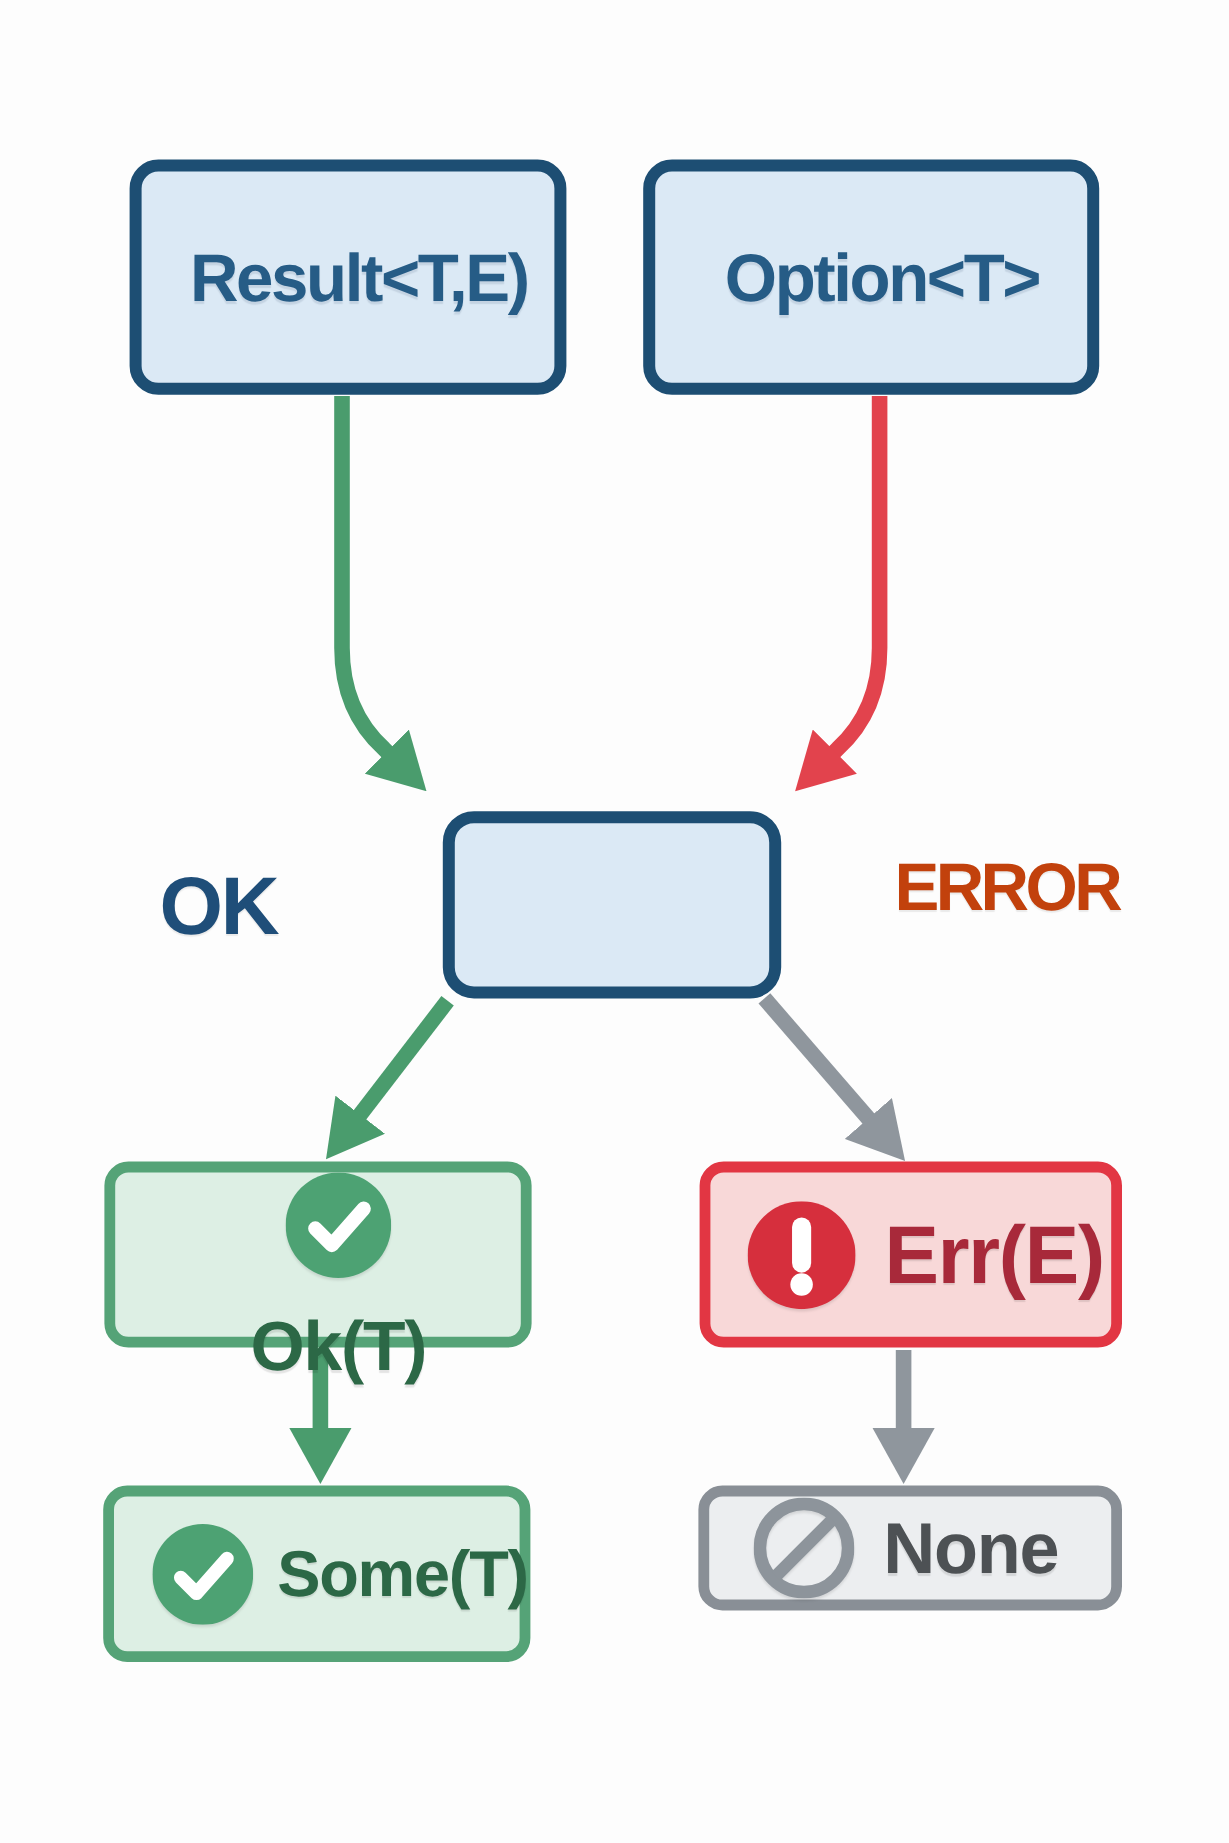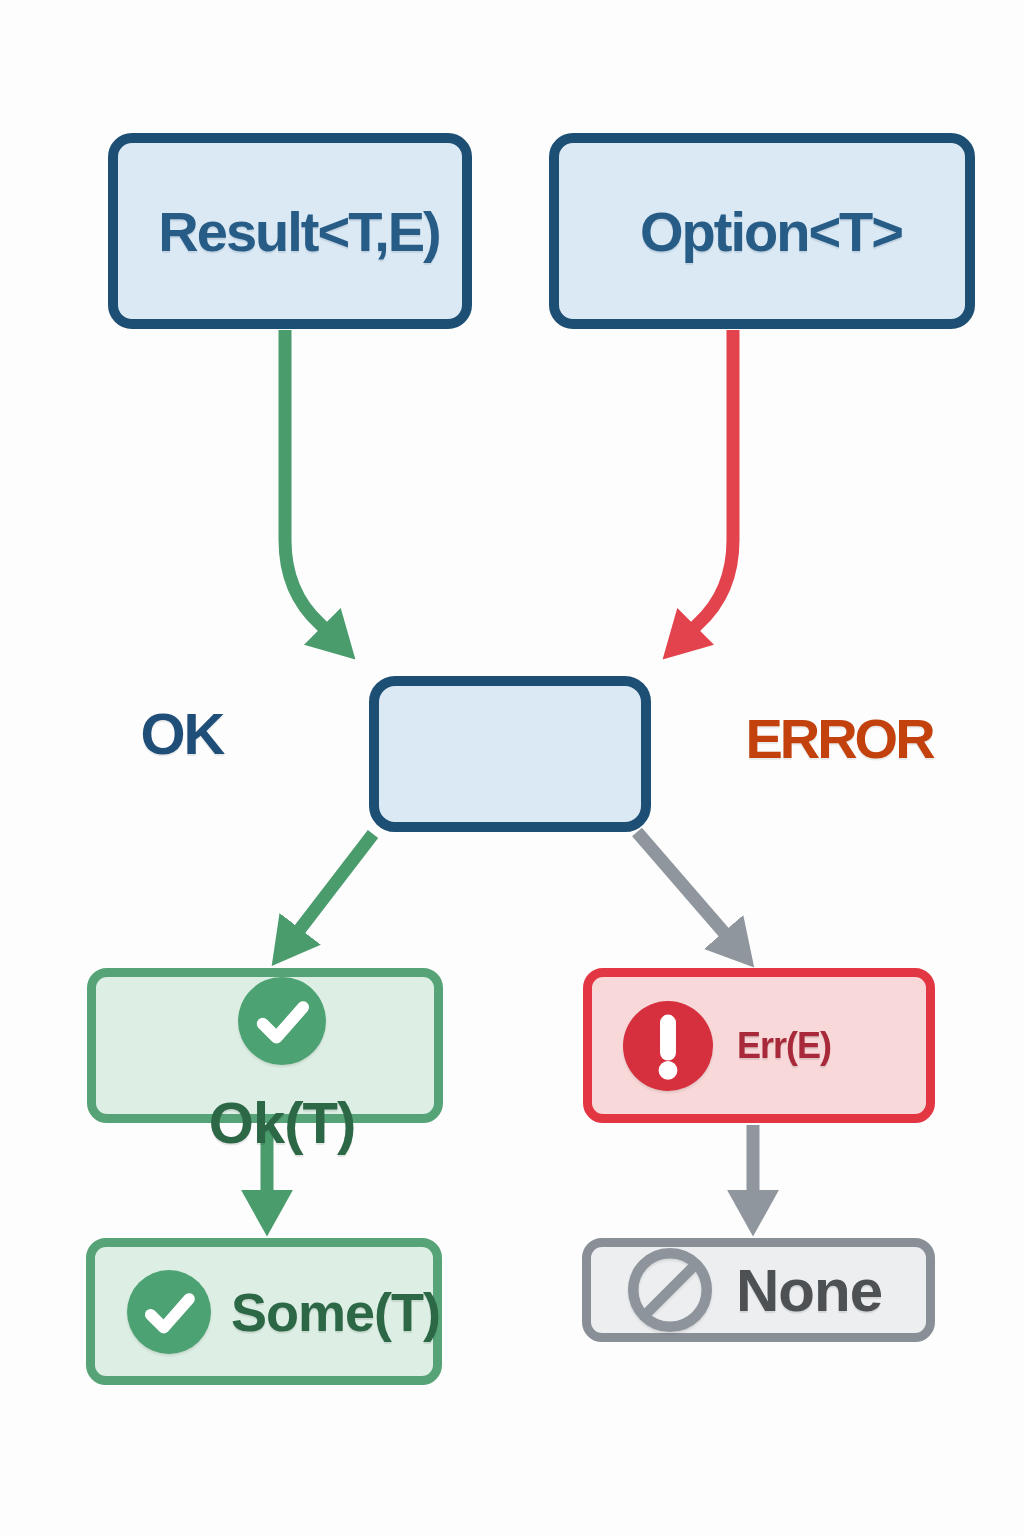--- a/index.html
+++ b/index.html
@@ -15,38 +15,38 @@
     font-weight:700;
   }
   
   .blue-box{
     background:#dbe9f5;border:10px solid #1d4e73;border-radius:24px;
     color:#265c86;font-size:56px;letter-spacing:-2px;
     text-shadow:0 2px 1px rgba(30,60,90,.12);
     padding-left:18px;
   }
   #result-box{left:108px;top:133px;width:364px;height:196px;}
-  #option-box{left:549px;top:133px;width:426px;height:196px;}
+  #option-box{left:536px;top:133px;width:380px;height:196px;}
   #merge-box{left:369px;top:676px;width:282px;height:156px;
     background:#dbe9f5;border:10px solid #1d4e73;border-radius:26px;}
   
   .branch-label{position:absolute;font-weight:700;text-align:center;}
-  #ok-label{left:112px;top:700px;width:140px;font-size:58px;color:#1f4e79;
+  #ok-label{left:112px;top:716px;width:140px;font-size:68px;color:#1f4e79;
     letter-spacing:-2px;text-shadow:0 2px 1px rgba(0,0,0,.08);}
   #error-label{left:705px;top:706px;width:268px;font-size:56px;color:#c2410c;
     letter-spacing:-3px;text-shadow:0 2px 1px rgba(0,0,0,.08);}
   
   .outcome{justify-content:flex-start;gap:24px;border-radius:20px;}
   .outcome .label{text-shadow:0 2px 1px rgba(0,0,0,.10);}
   #ok-box{left:87px;top:968px;width:356px;height:155px;
     background:#ddefe4;border:9px solid #55a377;padding-left:34px;flex-direction:column;}
   #ok-box .label{color:#2c6846;font-size:58px;letter-spacing:-1px;}
   #err-box{left:583px;top:968px;width:352px;height:155px;
     background:#f8d8d8;border:9px solid #e23643;padding-left:31px;}
-  #err-box .label{color:#a8293a;font-size:36px;letter-spacing:-1px;}
+  #err-box .label{color:#a8293a;font-size:68px;letter-spacing:-1px;}
   #some-box{left:86px;top:1238px;width:356px;height:147px;
     background:#ddefe4;border:9px solid #55a377;padding-left:32px;gap:20px;}
   #some-box .label{color:#2c6846;font-size:54px;letter-spacing:-1px;}
   #none-box{left:582px;top:1238px;width:353px;height:104px;
     background:#eceef0;border:9px solid #898f96;padding-left:37px;}
   #none-box .label{color:#4d5154;font-size:60px;letter-spacing:-1px;}
   .icon{flex:0 0 auto;display:block;filter:drop-shadow(0 2px 1px rgba(0,0,0,.10));}
   
   #arrows{position:absolute;left:0;top:0;width:1024px;height:1536px;pointer-events:none;}
 </style>

